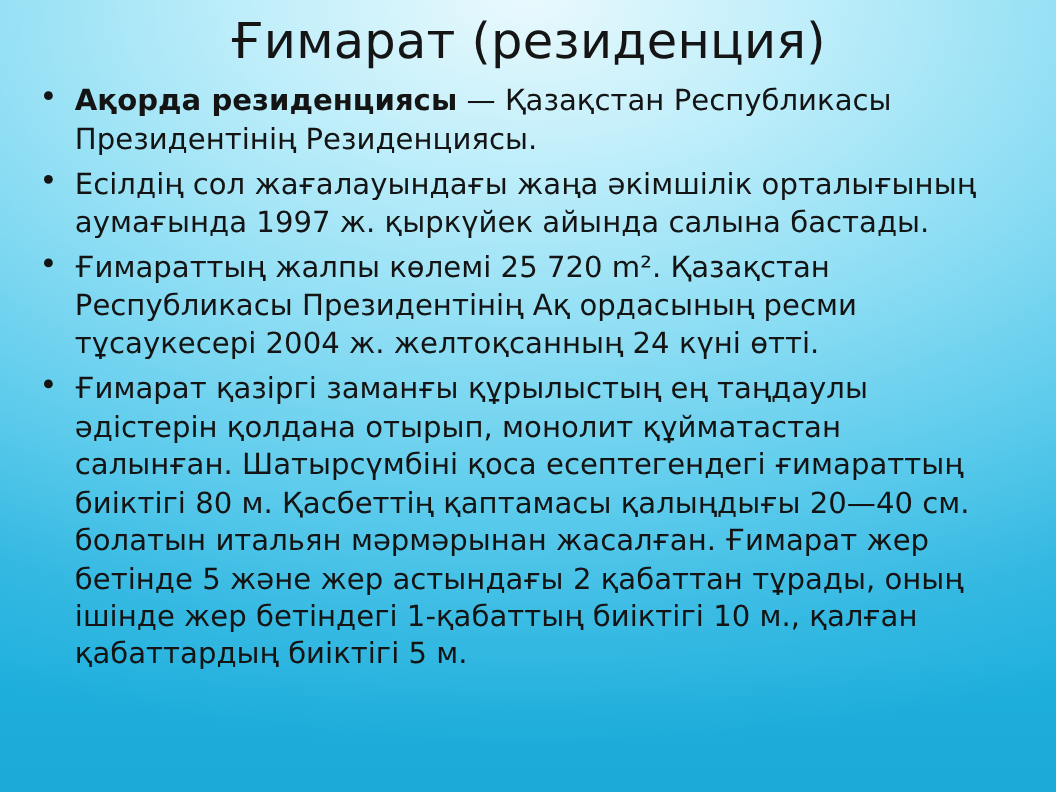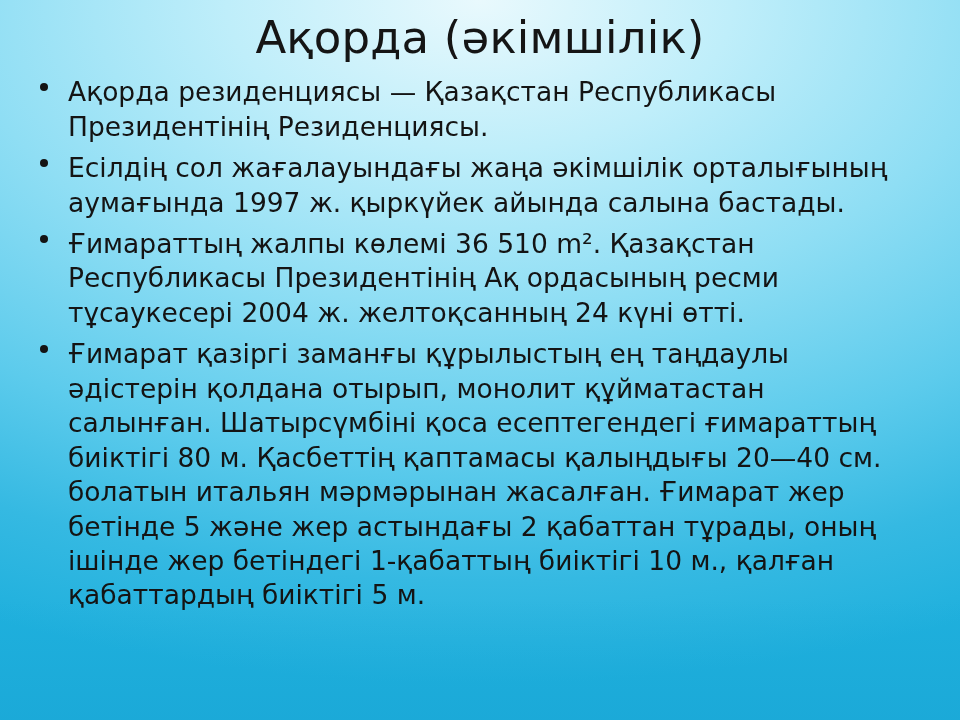--- a/index.html
+++ b/index.html
@@ -63,45 +63,45 @@
   li .bullet {
     position: absolute;
     left: 16px;
     top: 0.30em;
     width: 8px;
     height: 8px;
     background: #141414;
     border-radius: 50%;
     display: block;
   }
-  b { font-weight: normal; text-align: center; }
+  b { font-weight: bold; text-align: center; }
 </style>
 </head>
 <body>
 
 <div class="slide">
 
-  <div class="title">Ақорда (әкімшілік)</div>
+  <div class="title">Ғимарат (резиденция)</div>
 
   <div class="body">
     <ul>
 
       <li>
         <span class="bullet"></span>
         <b>Ақорда резиденциясы</b><span> — Қазақстан Республикасы Президентінің Резиденциясы.</span>
       </li>
 
       <li>
         <span class="bullet"></span>
         <span> Есілдің  сол жағалауындағы жаңа әкімшілік орталығының аумағында 1997 ж. қыркүйек  айында салына бастады.</span>
       </li>
 
       <li>
         <span class="bullet"></span>
-        <span>Ғимараттың жалпы көлемі 36 510 m². Қазақстан Республикасы Президентінің Ақ ордасының ресми тұсаукесері 2004 ж. желтоқсанның 24 күні өтті.</span>
+        <span>Ғимараттың жалпы көлемі 25 720 m². Қазақстан Республикасы Президентінің Ақ ордасының ресми тұсаукесері 2004 ж. желтоқсанның 24 күні өтті.</span>
       </li>
 
       <li>
         <span class="bullet"></span>
         <span>Ғимарат қазіргі заманғы құрылыстың ең таңдаулы әдістерін қолдана отырып, монолит құйматастан салынған. Шатырсүмбіні қоса есептегендегі ғимараттың биіктігі 80 м.  Қасбеттің қаптамасы қалыңдығы 20—40  см. болатын итальян мәрмәрынан жасалған. Ғимарат жер бетінде 5 және жер астындағы 2 қабаттан тұрады, оның ішінде жер бетіндегі 1-қабаттың биіктігі 10 м., қалған қабаттардың биіктігі 5 м.</span>
       </li>
 
     </ul>
   </div>
 

